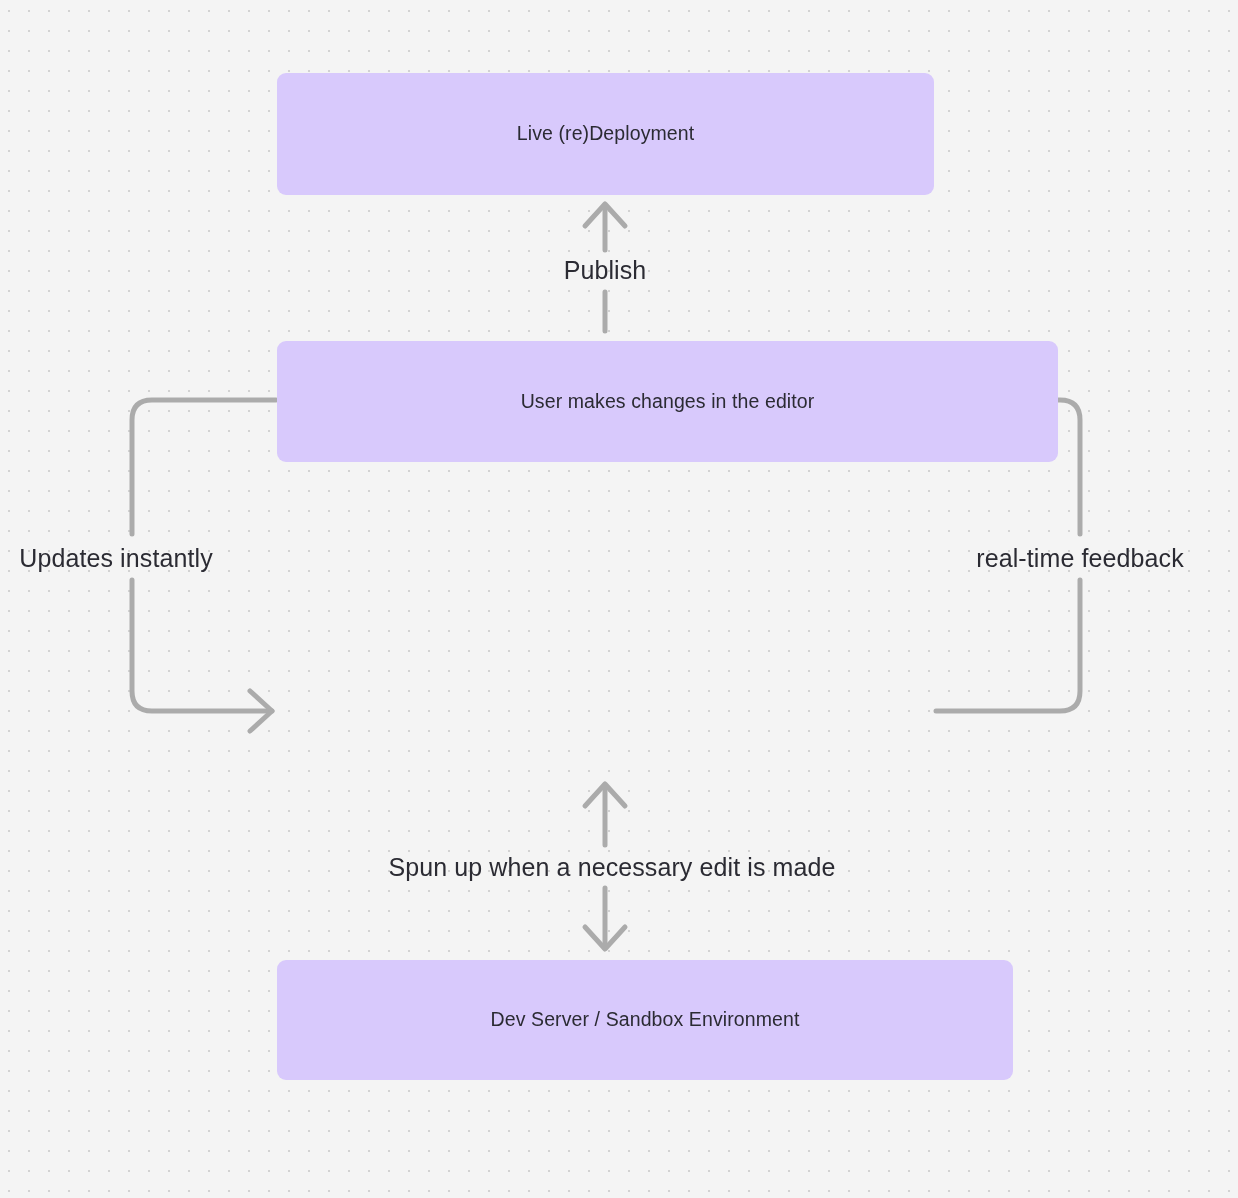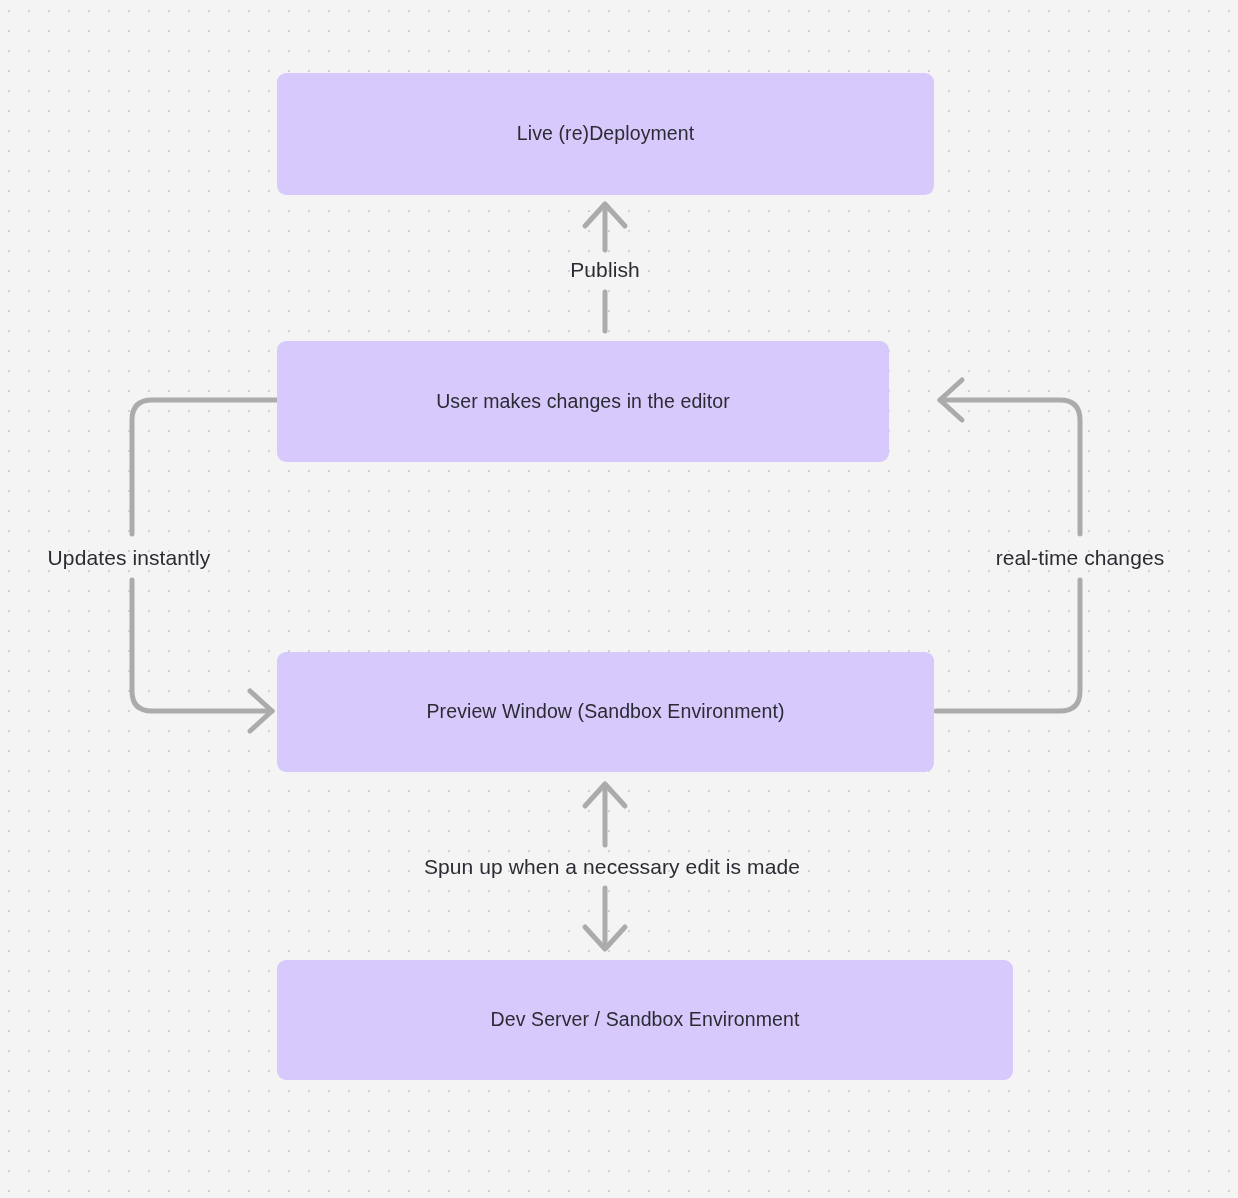--- a/index.html
+++ b/index.html
@@ -40,21 +40,21 @@
     line-height: 1.3;
     text-align: center;
   }
   .node-label {
     display: block;
     padding: 0 16px;
   }
   .edge-label {
     position: absolute;
     color: #2b2b33;
-    font-size: 21px;
+    font-size: 25px;
     letter-spacing: 0.1px;
     white-space: nowrap;
     transform: translate(-50%, -50%);
     text-align: left;
   }
   .edge-path {
     fill: none;
     stroke: #ababab;
     stroke-width: 5;
     stroke-linecap: round;
@@ -98,30 +98,27 @@
       <path class="edge-head" d="M 585 806 L 605 784 L 625 806" stroke="#ababab"></path>
       <path class="edge-path" d="M 605 888 L 605 948" stroke="#ababab"></path>
       <path class="edge-head" d="M 585 927 L 605 949 L 625 927" stroke="#ababab"></path>
     </g>
   </svg>
 
   <div class="node" id="node-0" style="left: 277px; top: 73px; width: 657px; height: 122px; background: rgb(216, 201, 252); color: rgb(43, 43, 51);">
     <span class="node-label">Live (re)Deployment</span>
   </div>
 
-  <div class="node" id="node-1" style="left: 277px; top: 341px; width: 612px; height: 121px; background: rgb(216, 201, 252); color: rgb(43, 43, 51);">
+  <div class="node" id="node-1" style="left: 277px; top: 341px; width: 781px; height: 121px; background: rgb(216, 201, 252); color: rgb(43, 43, 51);">
     <span class="node-label">User makes changes in the editor</span>
   </div>
 
-  <div class="node" id="node-2" style="left: 277px; top: 652px; width: 657px; height: 120px; background: rgb(216, 201, 252); color: rgb(43, 43, 51);">
-    <span class="node-label">Preview Window (Sandbox Environment)</span>
-  </div>
 
   <div class="node" id="node-3" style="left: 277px; top: 960px; width: 736px; height: 120px; background: rgb(216, 201, 252); color: rgb(43, 43, 51);">
     <span class="node-label">Dev Server / Sandbox Environment</span>
   </div>
 
   <div class="edge-label" id="edge-label-0" style="left: 605px; top: 270px; color: rgb(43, 43, 51);">Publish</div>
-  <div class="edge-label" id="edge-label-1" style="left: 129px; top: 558px; color: rgb(43, 43, 51);">Updates instantly</div>
-  <div class="edge-label" id="edge-label-2" style="left: 1080px; top: 558px; color: rgb(43, 43, 51);">real-time changes</div>
+  <div class="edge-label" id="edge-label-1" style="left: 116px; top: 558px; color: rgb(43, 43, 51);">Updates instantly</div>
+  <div class="edge-label" id="edge-label-2" style="left: 1080px; top: 558px; color: rgb(43, 43, 51);">real-time feedback</div>
   <div class="edge-label" id="edge-label-3" style="left: 605px; top: 867px; color: rgb(43, 43, 51); margin-left: 7px;">Spun up when a necessary edit is made</div>
 
 </div>
 
 </body></html>

